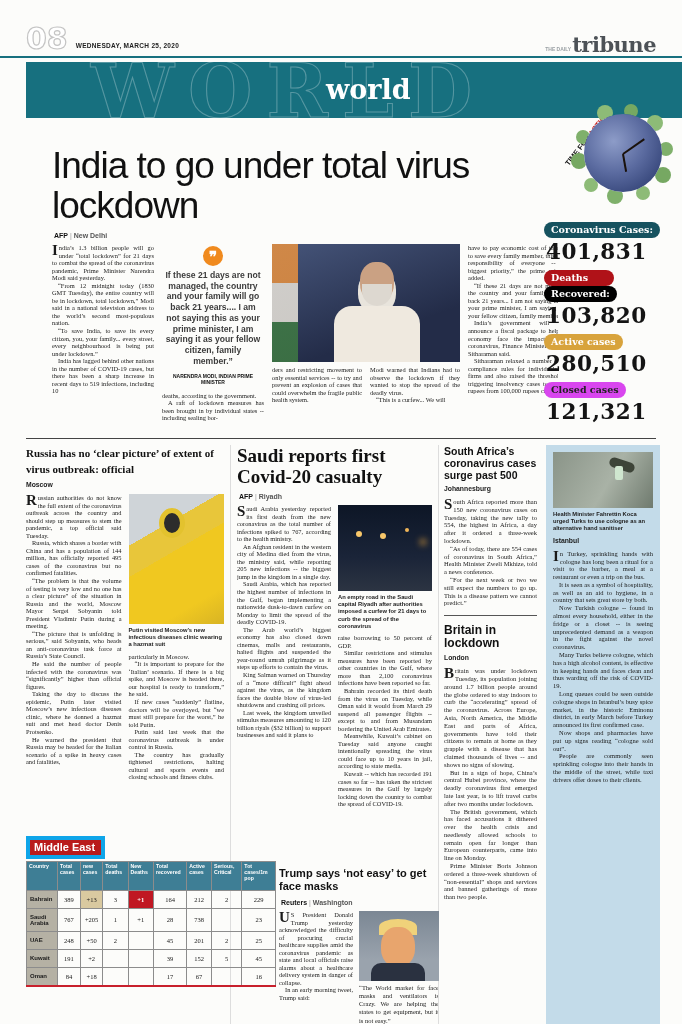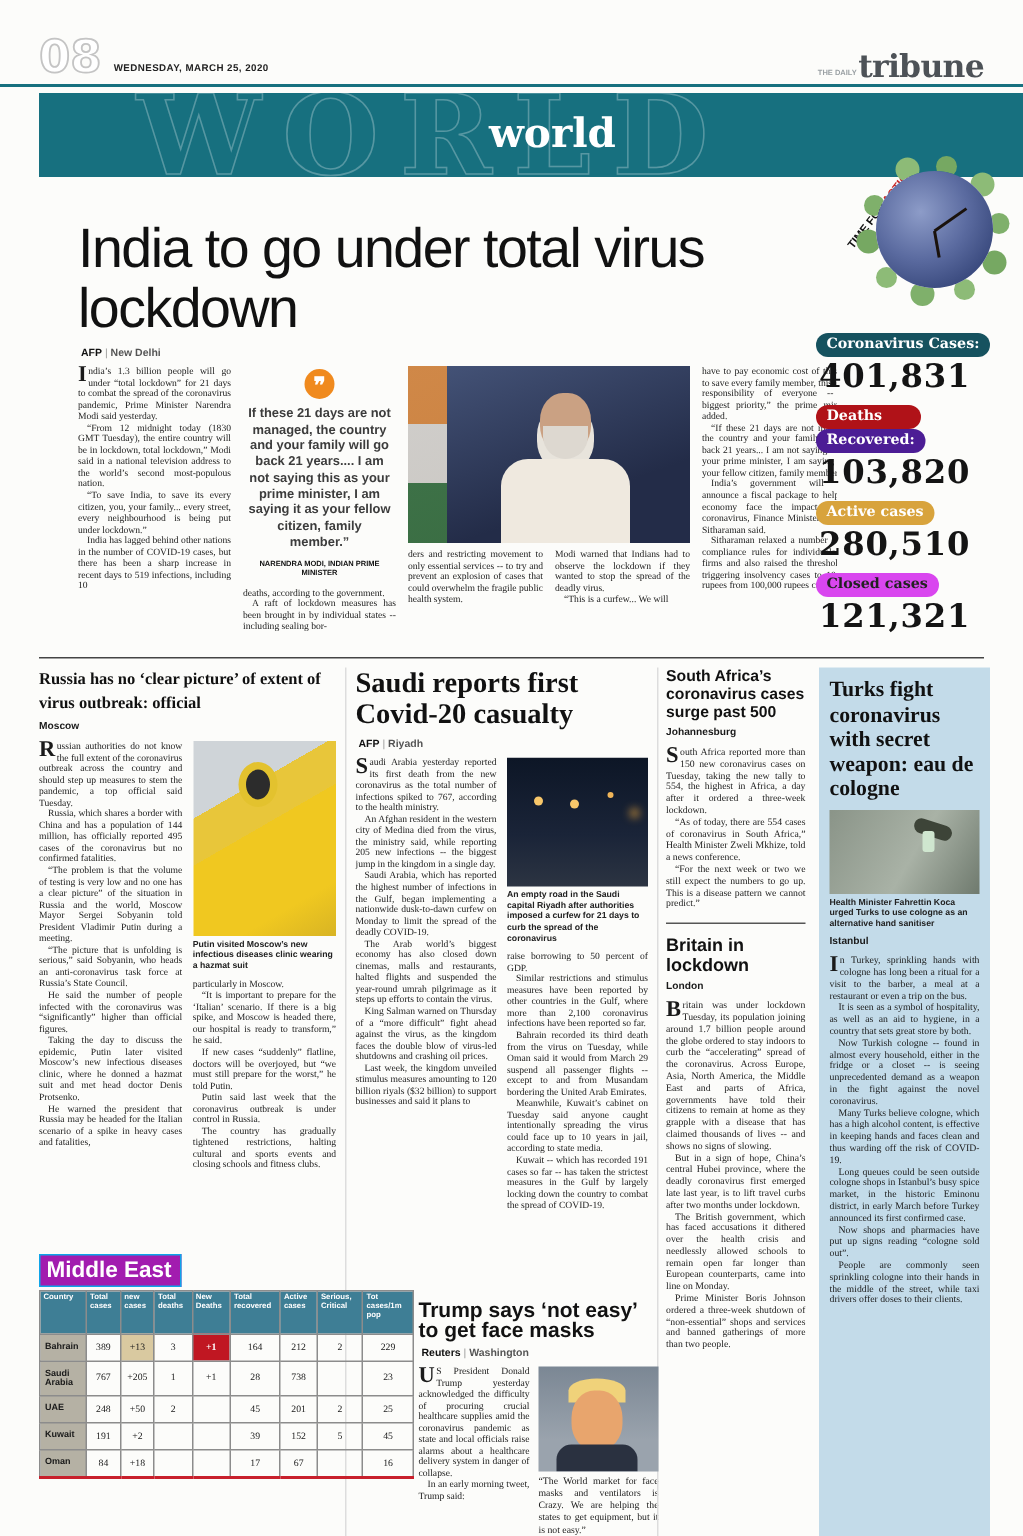--- a/index.html
+++ b/index.html
@@ -130,38 +130,38 @@
   .turk-box { background:#c3dbe9; padding:7px 7px 8px 7px; height:592px; }
   .turk-head { font-size:14.5px; line-height:16.5px; margin-bottom:5px;}
   .turkey-photo { width:100%; height:56px;
       background:linear-gradient(120deg,#8a9488,#a9b2a6 55%, #6f7a6e); position:relative;}
   .turk-hand { position:absolute; right:18px; top:8px; width:26px; height:10px; border-radius:5px;
       background:#3d4438; transform:rotate(18deg);}
   .turk-bottle { position:absolute; right:30px; top:14px; width:8px; height:14px; border-radius:2px;
       background:#cfe6cf; }
   
   .me-wrap { margin-top:8px; width:250px; position:relative; z-index:3; }
-  .me-title { display:inline-block; background:#a21caf; color:#fff;
-      font-family:"Liberation Sans",sans-serif; font-weight:bold; font-size:15px;
-      padding:1px 6px 2px 4px; border:1px solid #0ea5e9; }
+  .me-title { display:inline-block; background:#b91c1c; color:#fff;
+      font-family:"Liberation Sans",sans-serif; font-weight:bold; font-size:11px;
+      padding:1px 6px 2px 4px; border:4px solid #0ea5e9; }
   table.me { border-collapse:collapse; width:250px; margin-top:2px;
       font-family:"Liberation Sans",sans-serif; }
   table.me th, table.me td { border:1px solid #8c8c8c; }
   table.me thead th { background:#3e7e95; color:#fff; font-size:5.2px; text-align:left;
       padding:2px 2px 8px 2px; line-height:1.15; vertical-align:top; }
   table.me td { font-family:"Liberation Serif",serif; font-size:6.5px; text-align:center;
       padding:5px 1px; }
   table.me td.country { background:#b5b1a4; font-family:"Liberation Sans",sans-serif;
       font-weight:bold; font-size:6px; text-align:left; padding-left:3px; }
   td.cell-red { background:#c01722; color:#fff; font-weight:bold; }
   td.cell-tan { background:#d9c9a0; }
   table.me tbody tr:last-child td { border-bottom:2px solid #c8202c; }
   
   .trump { margin-left:42px; margin-top:10px; width:162px; }
-  .trump-head { font-size:14px; line-height:13px; }
+  .trump-head { font-size:11px; line-height:13px; }
   .trump-cols { display:flex; gap:6px; margin-top:2px; }
   .trump-cols .t1 { width:74px; flex:none;}
   .trump-cols .t2 { width:80px; flex:none;}
   .trump-photo { width:80px; height:70px; background:linear-gradient(#7b8794,#9aa3ad 70%); position:relative; margin-bottom:3px;}
   .trump-face { position:absolute; left:22px; top:16px; width:34px; height:40px; border-radius:45%;
       background:#e8a56d; }
   .trump-hair { position:absolute; left:20px; top:8px; width:38px; height:16px; border-radius:50% 50% 0 0;
       background:#f0d27a; }
   .trump-suit { position:absolute; left:12px; top:52px; width:54px; height:18px; border-radius:10px 10px 0 0;
       background:#2a3140; }
@@ -241,21 +241,21 @@
               <p>Sitharaman relaxed a number of tax compliance rules for individuals and firms and also raised the threshold of triggering insolvency cases to 10 mln rupees from 100,000 rupees currently.</p>
             </div>
         </div>
       </div>
     </div>
 
     <div class="sidebar">
       <div class="stat-pill" style="background: rgb(22, 82, 95); color: rgb(255, 255, 255);">Coronavirus Cases:</div>
       <div class="stat-val">401,831</div>
       <div class="stat-pill" style="background: rgb(176, 18, 24); color: rgb(255, 255, 255);">Deaths</div>
-      <div class="stat-pill" style="background: #4c1d95; color: rgb(255, 255, 255);">Recovered:</div>
+      <div class="stat-pill" style="background: #000000; color: rgb(255, 255, 255);">Recovered:</div>
       <div class="stat-val">103,820</div>
       <div class="stat-pill" style="background: rgb(216, 163, 60); color: rgb(255, 255, 255);">Active cases</div>
       <div class="stat-val">280,510</div>
       <div class="stat-pill" style="background: #d946ef; color: rgb(34, 34, 34);">Closed cases</div>
       <div class="stat-val">121,321</div>
     </div>
   </div>
 
   <div class="band2">
 
@@ -437,21 +437,20 @@
             <p>Britain was under lockdown Tuesday, its population joining around 1.7 billion people around the globe ordered to stay indoors to curb the “accelerating” spread of the coronavirus. Across Europe, Asia, North America, the Middle East and parts of Africa, governments have told their citizens to remain at home as they grapple with a disease that has claimed thousands of lives -- and shows no signs of slowing.</p>
             <p>But in a sign of hope, China’s central Hubei province, where the deadly coronavirus first emerged late last year, is to lift travel curbs after two months under lockdown.</p>
             <p>The British government, which has faced accusations it dithered over the health crisis and needlessly allowed schools to remain open far longer than European counterparts, came into line on Monday.</p>
             <p>Prime Minister Boris Johnson ordered a three-week shutdown of “non-essential” shops and services and banned gatherings of more than two people.</p>
           </div>
       </div>
     </div>
 
     <div class="colD">
       <div class="turk-box">
-        <h3 class="serif turk-head">Turks fight coronavirus with secret weapon: eau de cologne</h3>
         <div class="photo turkey-photo">
           <div class="turk-hand"></div>
           <div class="turk-bottle"></div>
         </div>
         <div class="caption">Health Minister Fahrettin Koca urged Turks to use cologne as an alternative hand sanitiser</div>
         <div class="dateline">Istanbul</div>
         <div class="bodytext drop" style="overflow:hidden;height:372px;">
             <p>In Turkey, sprinkling hands with cologne has long been a ritual for a visit to the barber, a meal at a restaurant or even a trip on the bus.</p>
             <p>It is seen as a symbol of hospitality, as well as an aid to hygiene, in a country that sets great store by both.</p>
             <p>Now Turkish cologne -- found in almost every household, either in the fridge or a closet -- is seeing unprecedented demand as a weapon in the fight against the novel coronavirus.</p>

